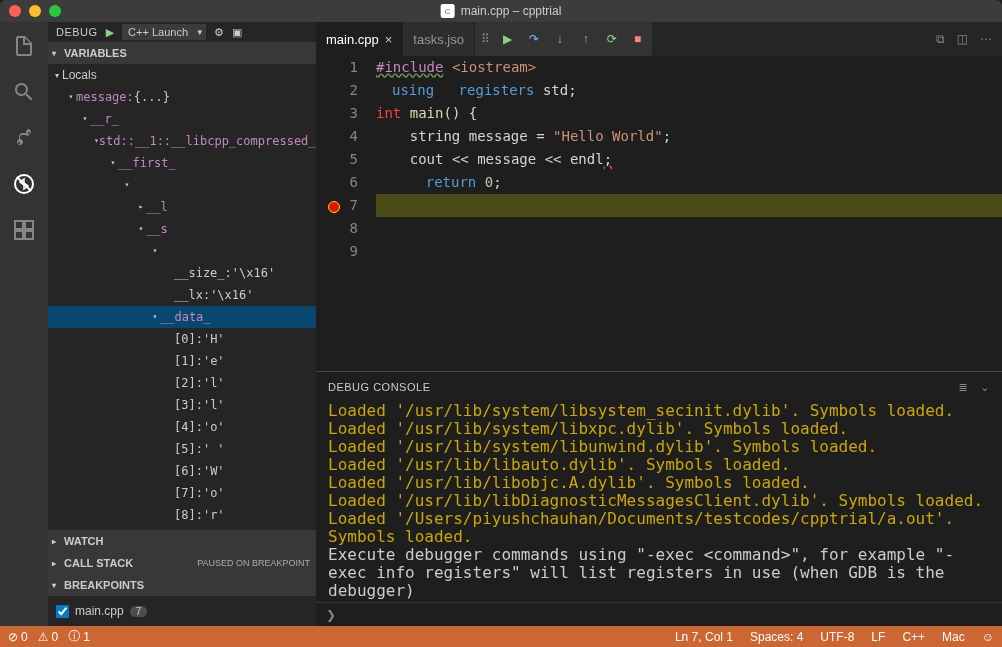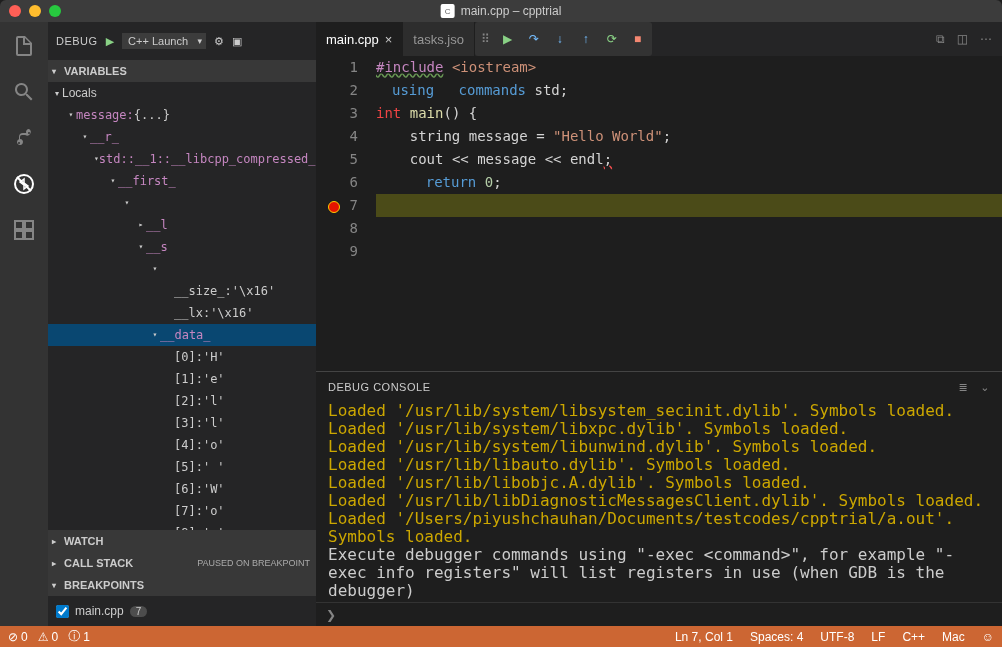--- a/index.html
+++ b/index.html
@@ -11,21 +11,21 @@
 .title-center { position: absolute; left: 50%; transform: translateX(-50%); display: flex; align-items: center; gap: 6px; color: #ccc; font-size: 12px; }
 .file-icon { width: 14px; height: 14px; background: #fff; border-radius: 2px; display: inline-flex; align-items: center; justify-content: center; font-size: 8px; color: #666; }
 
 .main { display: flex; height: 604px; }
 .activitybar { width: 48px; background: #333; display: flex; flex-direction: column; align-items: center; padding-top: 10px; gap: 18px; }
 .activitybar .ab-icon { width: 28px; height: 28px; display: flex; align-items: center; justify-content: center; cursor: pointer; color: #858585; }
 .activitybar .ab-icon.active { color: #fff; }
 .activitybar .ab-icon svg { width: 24px; height: 24px; }
 
 .sidebar { width: 268px; background: #252526; display: flex; flex-direction: column; color: #ccc; }
-.debug-header { height: 38px; display: flex; align-items: center; padding: 0 8px; gap: 8px; font-size: 11px; }
+.debug-header { height: 20px; display: flex; align-items: center; padding: 0 8px; gap: 8px; font-size: 11px; }
 .debug-header .lbl { color: #ccc; letter-spacing: 0.5px; }
 .debug-run { color: #89d185; }
 .launch-select { background: #3c3c3c; color: #ccc; border: none; padding: 2px 18px 2px 6px; font-size: 11px; position: relative; }
 .launch-wrap { position: relative; display: flex; align-items: center; }
 .launch-wrap::after { content: "▾"; position: absolute; right: 4px; color: #ccc; font-size: 9px; pointer-events: none; }
 .gear, .console-icon { color: #ccc; }
 
 .section-hdr { background: #383838; height: 22px; display: flex; align-items: center; padding-left: 4px; font-size: 11px; font-weight: bold; color: #ccc; cursor: pointer; }
 .section-hdr .chev { width: 12px; font-size: 8px; }
 .section-hdr .extra { margin-left: auto; margin-right: 6px; font-size: 9px; font-weight: normal; color: #aaa; }
@@ -307,21 +307,21 @@
             <div>5</div>
             <div>6</div>
             <div>7</div>
             <div>8</div>
             <div>9</div>
           </div>
         <div class="code-lines" id="codelines">
           <div class="line-highlight"></div>
         <div class="code-line"><span class="tok-pp squiggle">#include</span> <span class="tok-inc">&lt;iostream&gt;</span></div>
             <div class="code-line"></div>
-            <div class="code-line"><span class="tok-kw">using</span> <span class="tok-kw">commands</span> <span class="tok-id">std</span><span class="tok-op">;</span></div>
+            <div class="code-line"><span class="tok-kw">using</span> <span class="tok-kw">registers</span> <span class="tok-id">std</span><span class="tok-op">;</span></div>
             <div class="code-line"></div>
             <div class="code-line"><span class="tok-type">int</span> <span class="tok-fn">main</span><span class="tok-op">() {</span></div>
             <div class="code-line">    <span class="tok-id">string message</span> <span class="tok-op">=</span> <span class="tok-str">"Hello World"</span><span class="tok-op">;</span></div>
             <div class="code-line">    <span class="tok-id">cout</span> <span class="tok-op">&lt;&lt;</span> <span class="tok-id">message</span> <span class="tok-op">&lt;&lt;</span> <span class="tok-id">endl</span><span class="tok-op squiggle-red">;</span></div>
             <div class="code-line">    <span class="tok-kw">return</span> <span class="tok-num">0</span><span class="tok-op">;</span></div>
             <div class="code-line"><span class="tok-op">}</span></div>
           </div>
       </div>
 
       <div class="panel">

